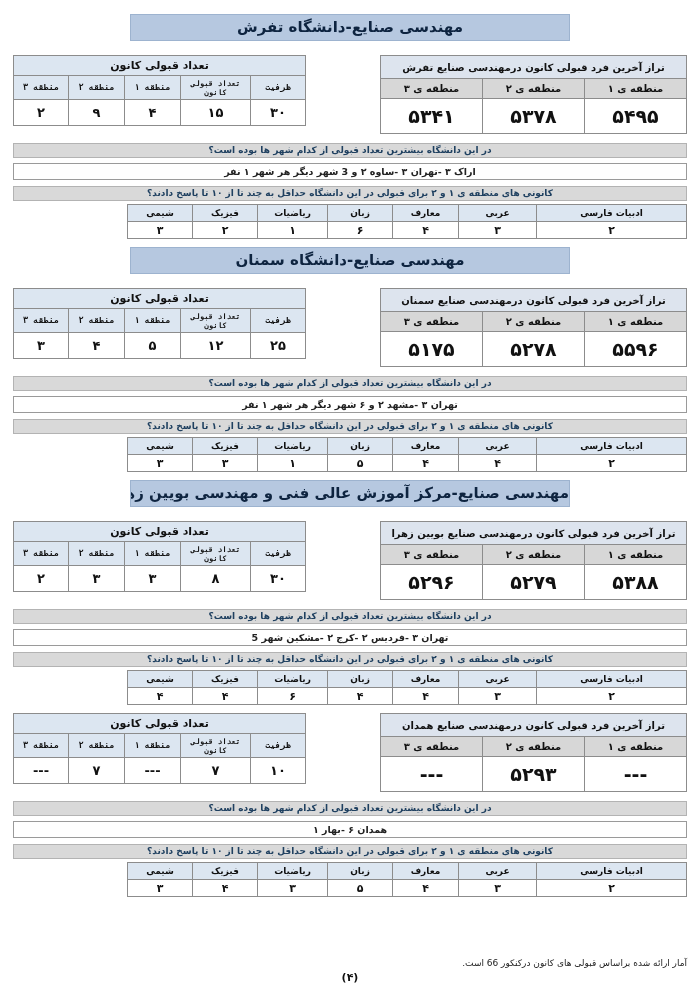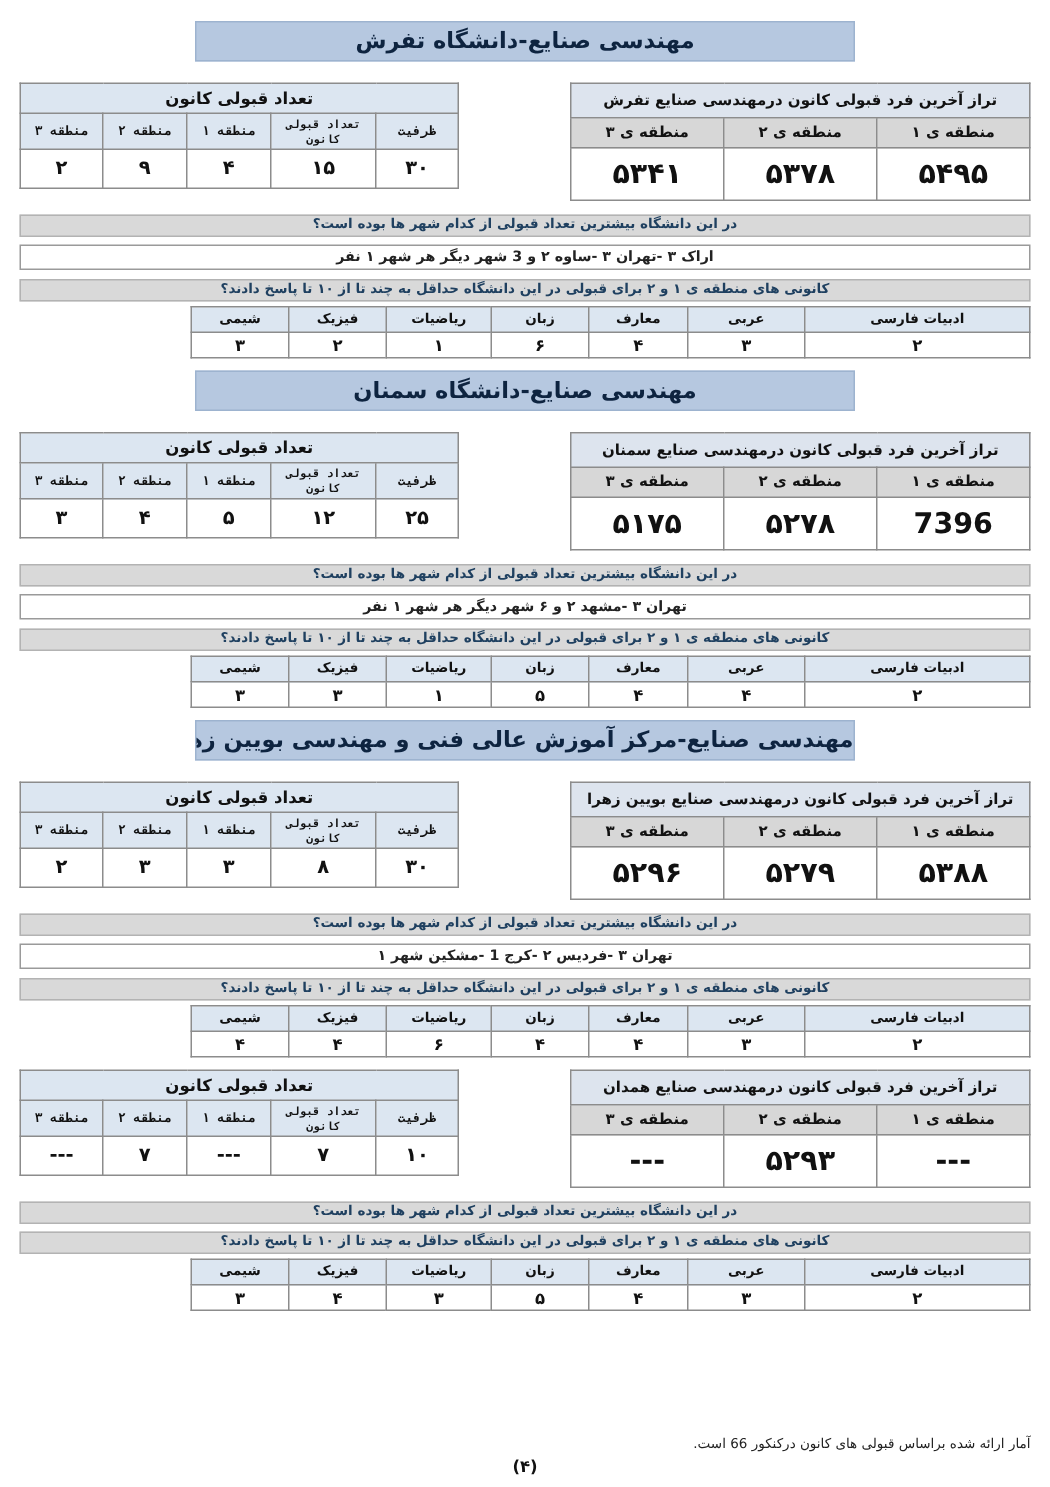--- a/index.html
+++ b/index.html
@@ -178,21 +178,21 @@
         <tbody>
           <tr>
             <th colspan="3" class="tbl-title">تراز آخرین فرد قبولی کانون درمهندسی صنایع سمنان</th>
           </tr>
           <tr class="hdr">
             <th>منطقه ی ۱</th>
             <th>منطقه ی ۲</th>
             <th>منطقه ی ۳</th>
           </tr>
           <tr class="vals">
-            <td>7396</td>
+            <td>۵۵۹۶</td>
             <td>۵۲۷۸</td>
             <td>۵۱۷۵</td>
           </tr>
         </tbody>
       </table>
 
       <table class="admit-table">
         <colgroup>
             <col style="width:55px">
             <col style="width:70px">
@@ -310,21 +310,21 @@
             <td>۸</td>
             <td>۳</td>
             <td>۳</td>
             <td>۲</td>
           </tr>
         </tbody>
       </table>
     </div>
 
     <div class="question-bar">در این دانشگاه بیشترین تعداد قبولی از کدام شهر ها بوده است؟</div>
-    <div class="answer-bar">تهران ۳ -فردیس ۲ -کرج 1 -مشکین شهر ۱</div>
+    <div class="answer-bar">تهران ۳ -فردیس ۲ -کرج ۲ -مشکین شهر 5</div>
     <div class="question-bar q2">کانونی های منطقه ی ۱ و ۲ برای قبولی در این دانشگاه حداقل به چند تا از ۱۰ تا پاسخ دادند؟</div>
 
     <table class="subject-table">
       <colgroup>
           <col style="width:150px">
           <col style="width:78px">
           <col style="width:66px">
           <col style="width:65px">
           <col style="width:70px">
           <col style="width:65px">
@@ -403,20 +403,21 @@
             <td>۷</td>
             <td>---</td>
             <td>۷</td>
             <td>---</td>
           </tr>
         </tbody>
       </table>
     </div>
 
     <div class="question-bar">در این دانشگاه بیشترین تعداد قبولی از کدام شهر ها بوده است؟</div>
+    <div class="answer-bar">همدان ۶ -بهار ۱</div>
     <div class="question-bar q2">کانونی های منطقه ی ۱ و ۲ برای قبولی در این دانشگاه حداقل به چند تا از ۱۰ تا پاسخ دادند؟</div>
 
     <table class="subject-table">
       <colgroup>
           <col style="width:150px">
           <col style="width:78px">
           <col style="width:66px">
           <col style="width:65px">
           <col style="width:70px">
           <col style="width:65px">

